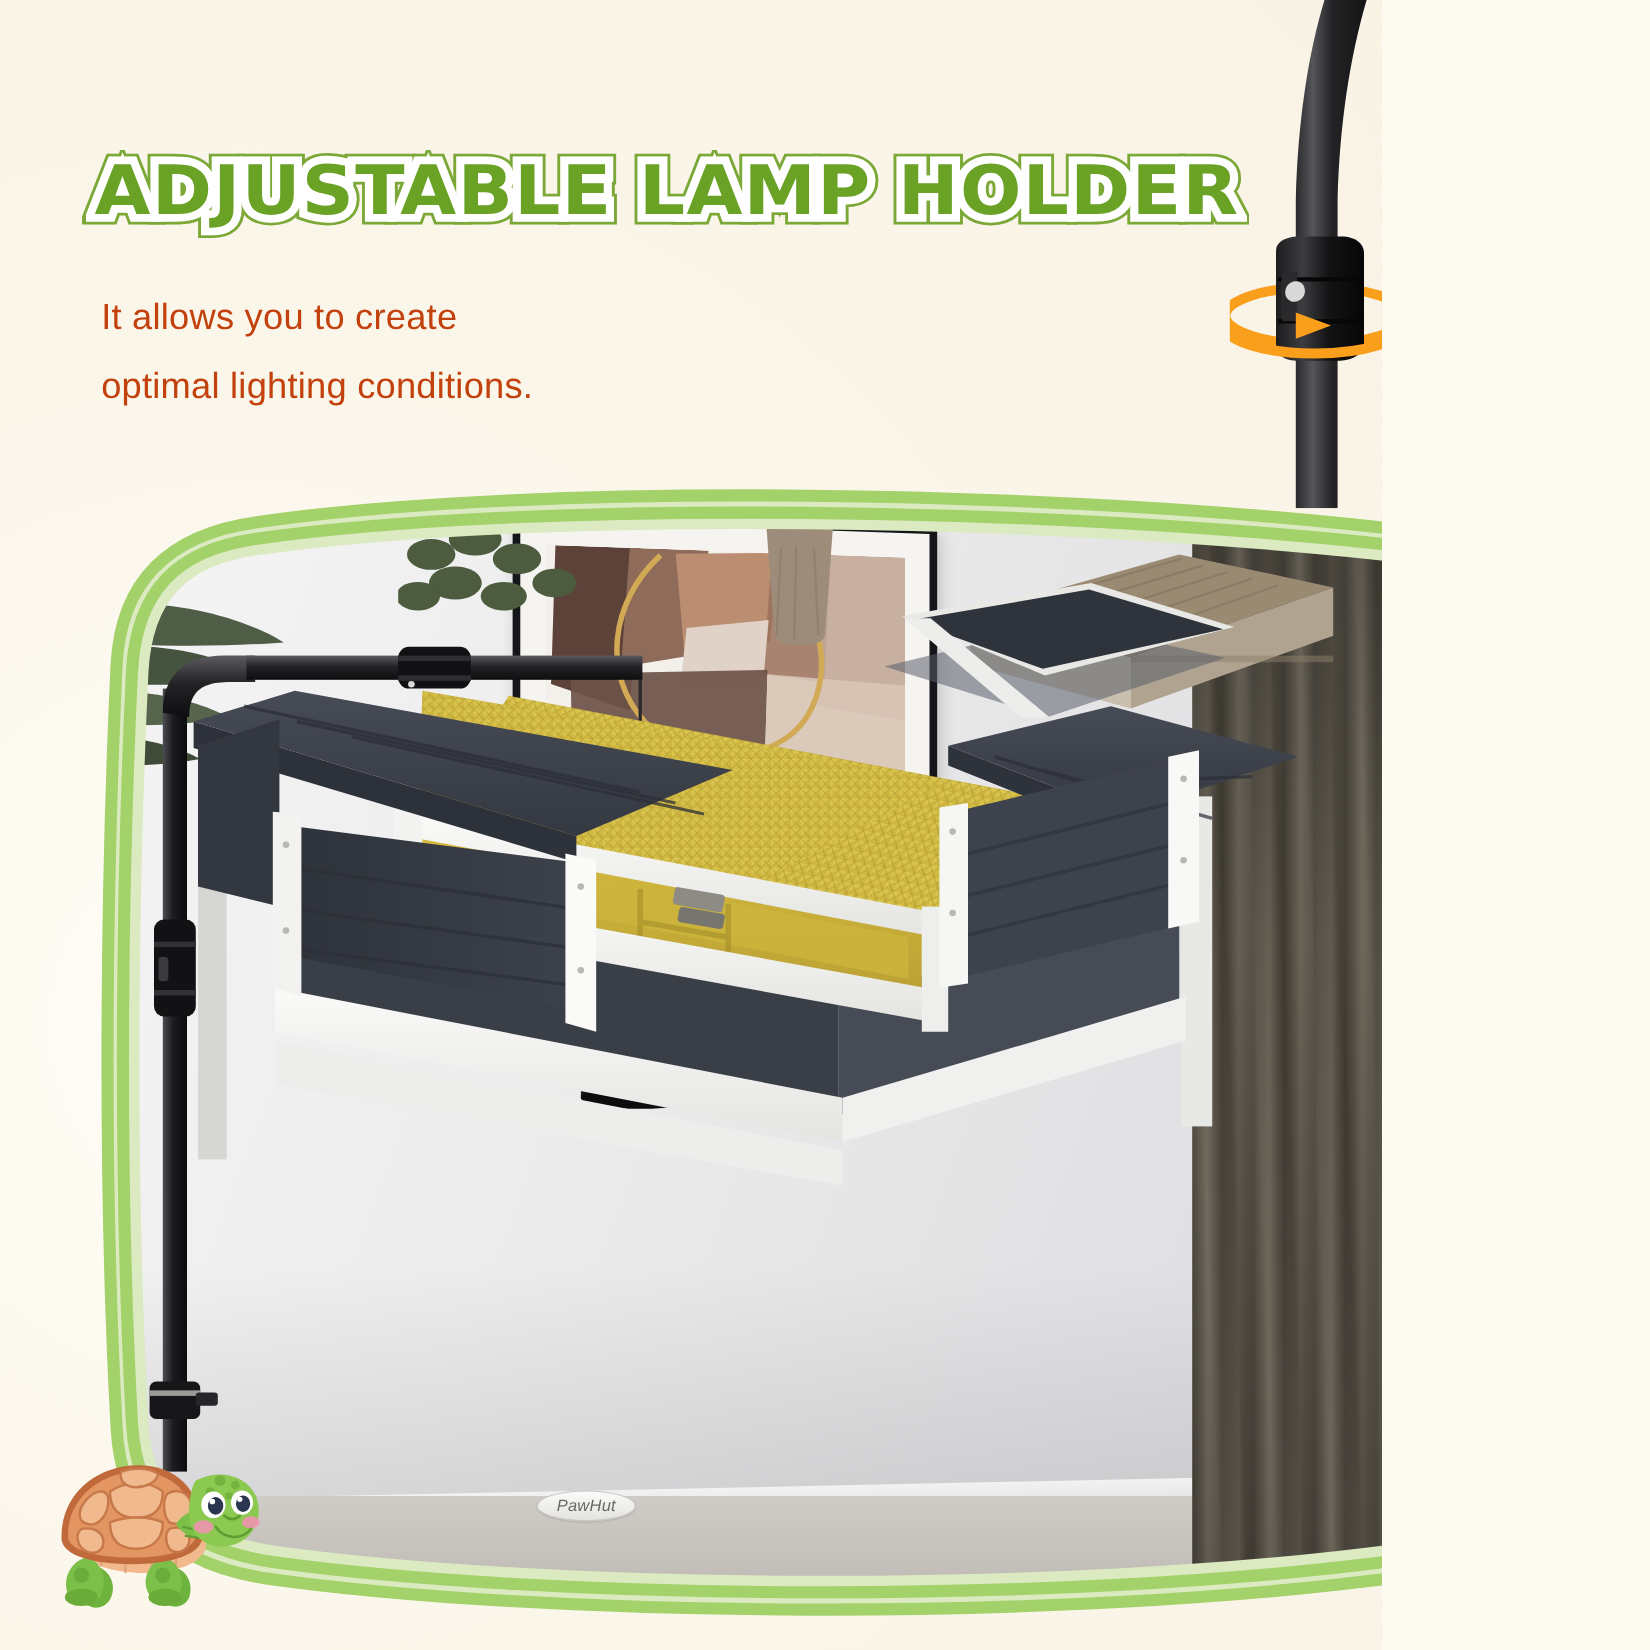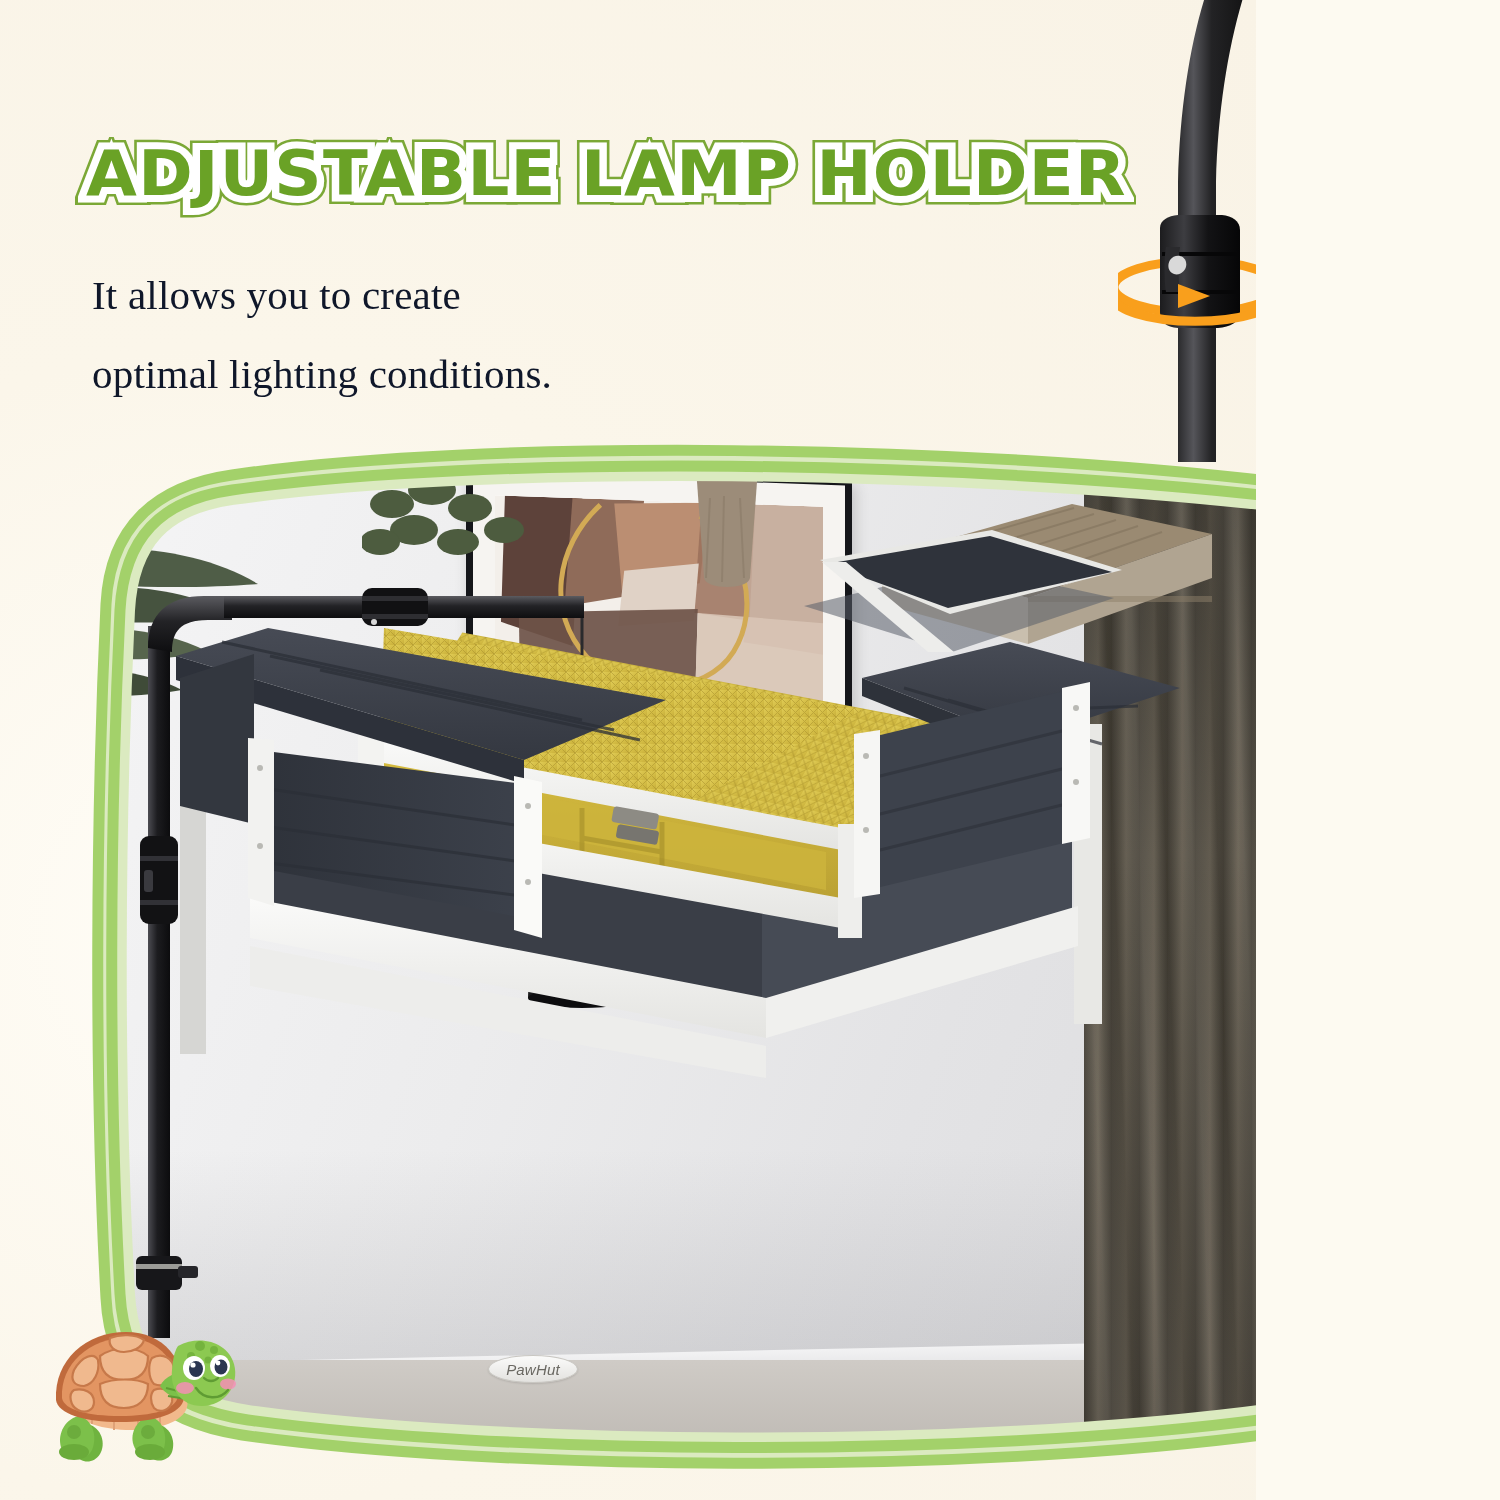--- a/index.html
+++ b/index.html
@@ -36,22 +36,22 @@
     font-size:62px;font-weight:bold;letter-spacing:1.2px;
     color:transparent;
     -webkit-text-stroke:19px #7ba836;
     paint-order:stroke fill;
     text-transform:uppercase;white-space:nowrap;margin:0;line-height:1.02;
     transform:scaleX(1.06);transform-origin:left center;
     z-index:-1;
   }
   .subtitle{
     position:absolute;left:92px;top:256px;z-index:6;
-    font-family:Liberation Serif, serif;
-    font-size:41px;font-weight:400;color:#0f172a;
+    font-family:Liberation Sans, sans-serif;
+    font-size:33px;font-weight:400;color:#c2410c;
     line-height:1.92;letter-spacing:0.2px;
     white-space:pre-line;
   }
 
   
   .sun{position:absolute;left:1268px;top:14px;width:196px;height:196px;z-index:6;}
 
   
   .pole-top{position:absolute;left:1118px;top:-8px;width:190px;height:470px;z-index:7;}
 

